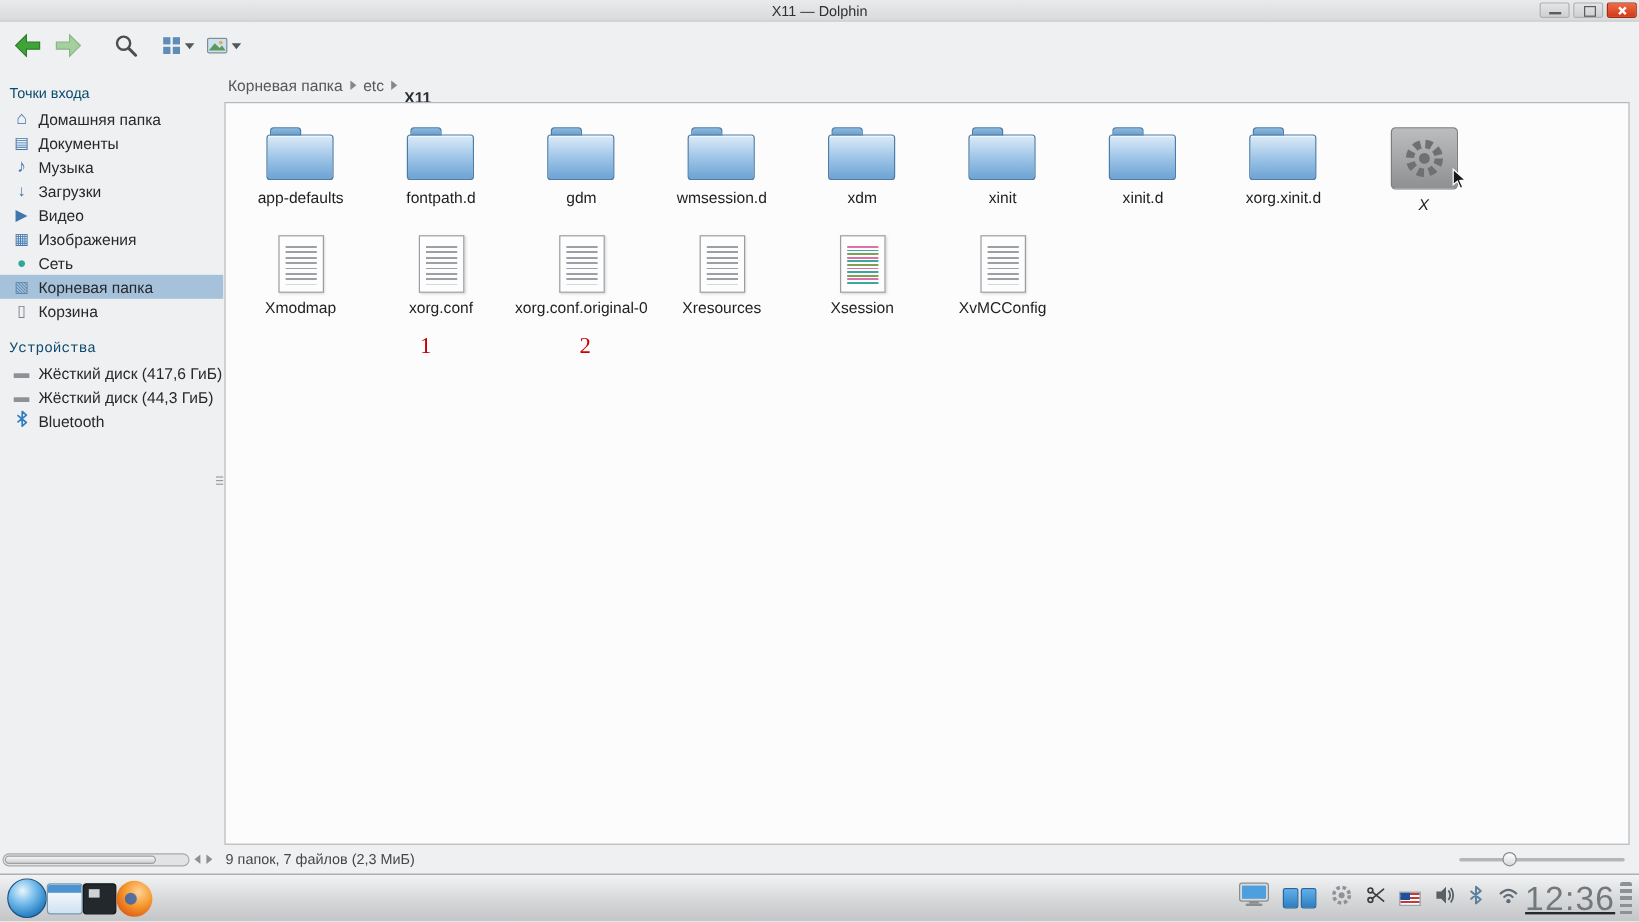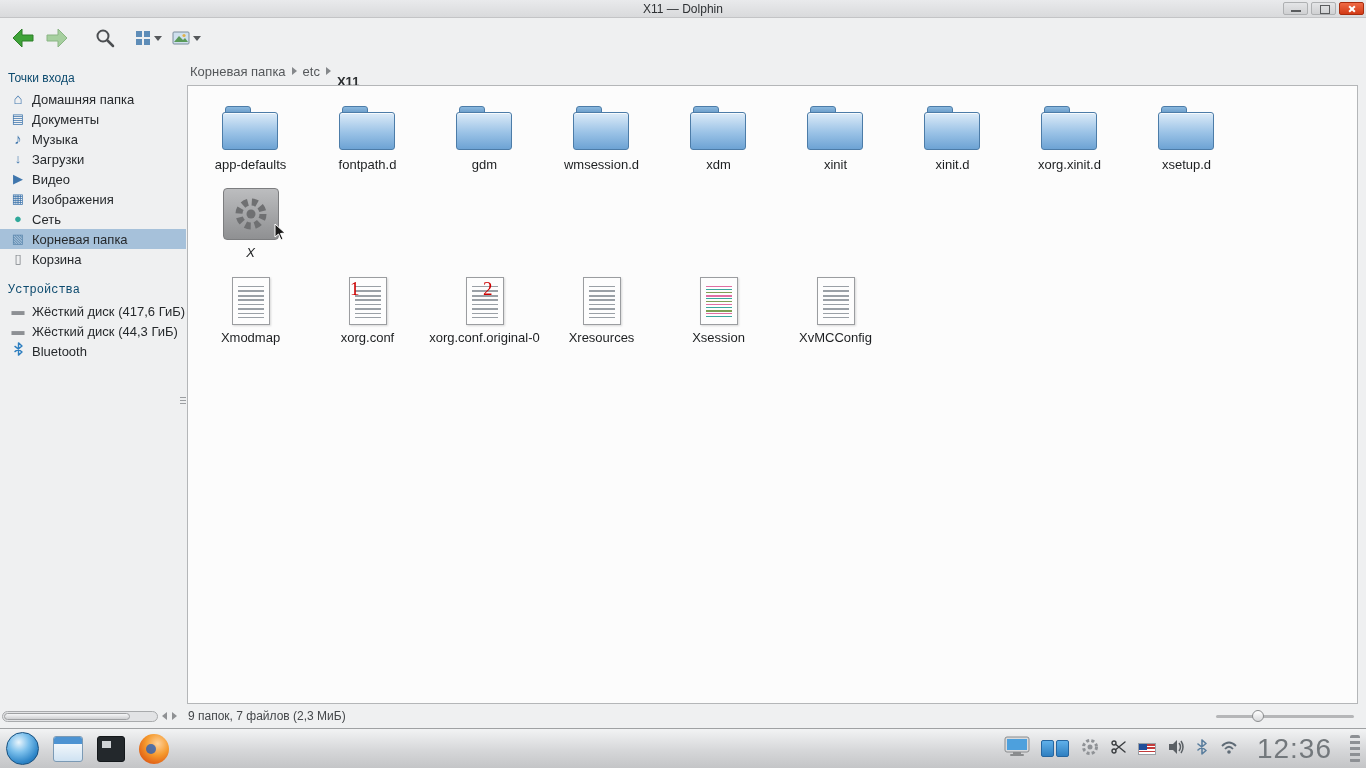--- a/index.html
+++ b/index.html
@@ -105,21 +105,21 @@
   .hs-right { left:172px; border-left:5px solid #8f9194; }
   .status-text { margin-left:188px; }
   .zoom { position:absolute; right:12px; bottom:8px; width:138px; height:8px; }
   .zoom-track { position:absolute; top:3px; left:0; right:0; height:3px; background:#b5b6b8; border-radius:2px; }
   .zoom-knob { position:absolute; left:36px; top:-2px; width:12px; height:12px; border-radius:50%;
     background:linear-gradient(#ffffff,#d8d9db); border:1px solid #8b8d8f; }
 
   
   .taskbar { position:absolute; left:0; right:0; bottom:0; height:40px;
     background:linear-gradient(#f2f3f4,#d6d7d9 55%,#c4c5c7); border-top:1px solid #9fa1a3;
-    display:flex; align-items:center; padding:0 6px; gap:14px; }
+    display:flex; align-items:center; padding:0 6px; gap:0;text-decoration:underline; }
   .start-btn { width:33px; height:33px; border-radius:50%;
     background:radial-gradient(circle at 38% 30%, #eaf5fc, #7cc0ec 35%, #2f86c8 70%, #1c5f9a);
     border:1px solid #17507f; }
   .files-app { width:30px; height:26px; border:1px solid #7b9ab5; border-radius:3px;
     background:linear-gradient(#ffffff,#cfe2f2); position:relative; overflow:hidden; }
   .files-app::before { content:""; position:absolute; top:0; left:0; right:0; height:7px; background:#4d93d2; }
   .term-app { width:28px; height:26px; background:#23282c; border:1px solid #14181b; border-radius:3px; position:relative; }
   .term-app::before { content:""; position:absolute; top:4px; left:4px; width:9px; height:7px; background:#cfd3d6; }
   .ff-app { width:30px; height:30px; border-radius:50%;
     background:radial-gradient(circle at 62% 32%, #ffd29a, #f59a2e 42%, #e05e14 78%); position:relative; }
@@ -316,27 +316,20 @@
             <div class="tile-label">xinit.d</div>
           </div>
           <div class="tile">
             <div class="folder-icon">
                 <div class="folder-tab"></div>
                 <div class="folder-body"></div>
               </div>
             <div class="tile-label">xorg.xinit.d</div>
           </div>
           <div class="tile">
-            <div class="folder-icon">
-                <div class="folder-tab"></div>
-                <div class="folder-body"></div>
-              </div>
-            <div class="tile-label">xsetup.d</div>
-          </div>
-          <div class="tile">
             <div class="gear-square">
               <svg width="40" height="40">
                   <circle cx="20" cy="20" r="12" fill="none" stroke="#6f7072" stroke-width="7" stroke-dasharray="5.5 4"></circle>
                   <circle cx="20" cy="20" r="4.5" fill="#6f7072"></circle>
                 </svg>
               <span class="cursor-arrow">
                 <svg width="13" height="18">
                     <path d="M2 1 L2 14 L5.5 11 L8 17 L10 16 L7.5 10.5 L12 10 Z" fill="#1a1a1a" stroke="#ffffff" stroke-width="1"></path>
                   </svg>
               </span>

